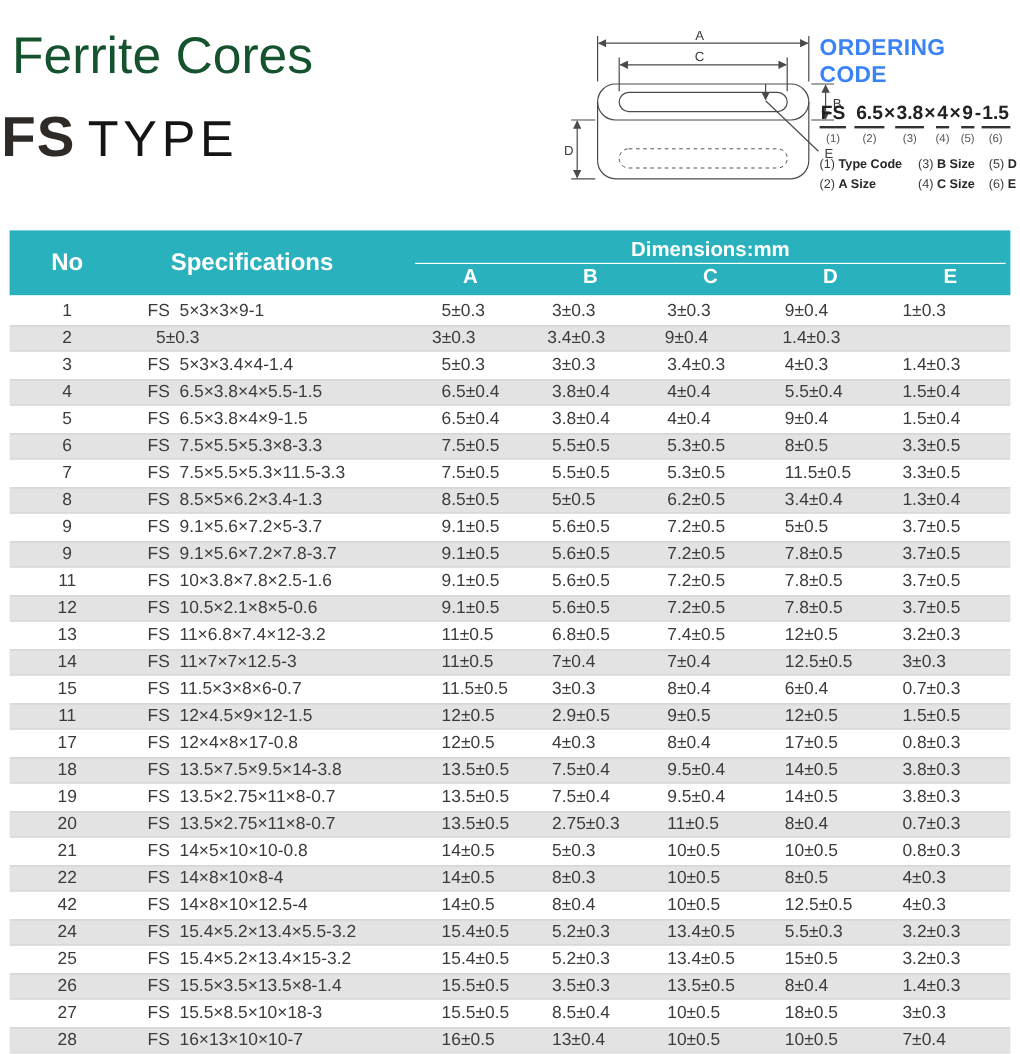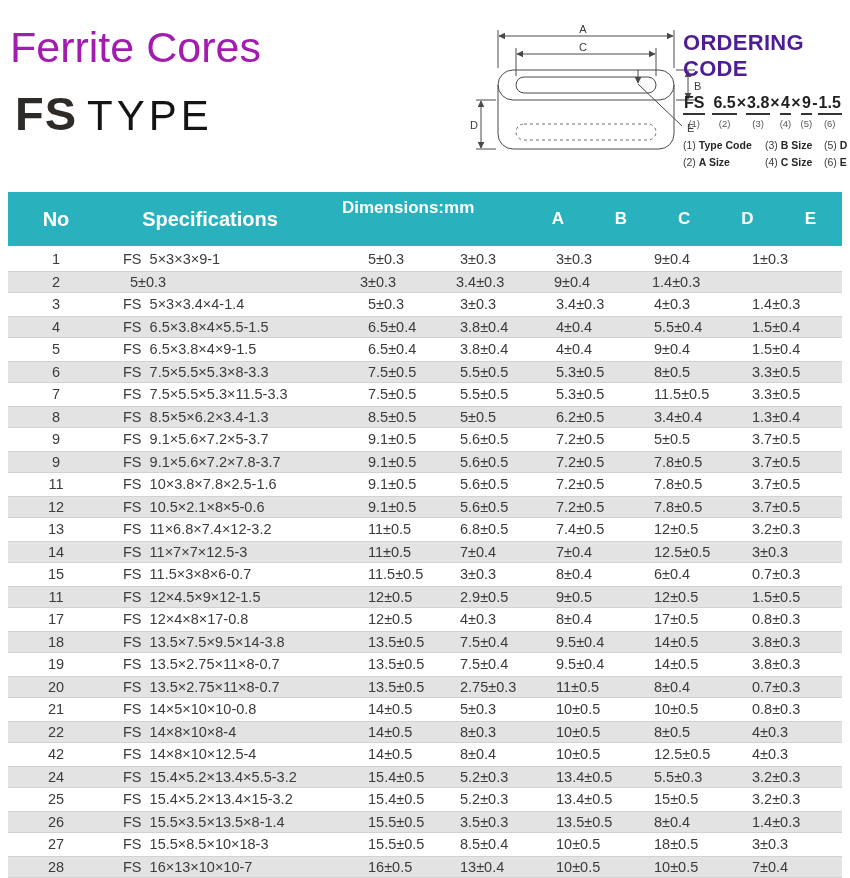--- a/index.html
+++ b/index.html
@@ -4,47 +4,47 @@
 <style>
   :root{ --teal:#29b2bd; --stripe:#e3e3e3; }
   *{box-sizing:border-box;}
   html,body{margin:0;padding:0;}
   body{
     width:850px;height:878px;background:#ffffff;position:relative;overflow:hidden;
     font-family:"Liberation Sans", sans-serif;
   }
   
   .top{position:relative;height:176px;}
-  .title-main{position:absolute;left:10px;top:24px;font-size:43px;line-height:46px;color:#a21caf;font-weight:400;letter-spacing:0;}
-  .title-type{position:absolute;left:15px;top:86px;font-size:42px;color:#141414;white-space:nowrap;}
+  .title-main{position:absolute;left:10px;top:24px;font-size:43px;line-height:46px;color:#14532d;font-weight:400;letter-spacing:0;}
+  .title-type{position:absolute;left:1px;top:86px;font-size:42px;color:#141414;white-space:nowrap;}
   .title-type .fs{font-weight:800;font-size:47px;color:#2e2a27;letter-spacing:1px;}
   .title-type .type{font-weight:400;letter-spacing:4px;margin-left:10px;}
   
   .diagram{position:absolute;left:468px;top:22px;width:236px;height:146px;}
   .diagram svg{display:block;}
   .dim-text{font-size:11px;fill:#3a3a3a;font-family:"Liberation Sans",sans-serif;}
   
   .ordering{position:absolute;left:683px;top:30px;width:162px;}
-  .oc-title{font-size:22px;font-weight:700;color:#4c1d95;letter-spacing:.3px;}
+  .oc-title{font-size:19px;font-weight:700;color:#3b82f6;letter-spacing:.3px;}
   .code-line{display:flex;align-items:flex-start;margin-top:11px;}
   .code-line > .code-seg:first-child{margin-right:7px;}
   .code-seg{display:inline-flex;flex-direction:column;align-items:center;}
   .code-text{font-size:16px;font-weight:700;color:#222;line-height:20px;border-bottom:2px solid #333;padding:0 1px;}
   .code-sep{font-size:16px;font-weight:700;color:#222;line-height:20px;}
   .code-tag{font-size:9.5px;color:#555;margin-top:3px;}
   .legend{margin-top:10px;display:grid;grid-template-columns:80px 57px 1fr;column-gap:2px;row-gap:5px;}
   .lg-item{display:flex;gap:3px;font-size:10.5px;white-space:nowrap;align-items:baseline;}
   .lg-tag{color:#3a3a3a;font-weight:400;}
   .lg-label{color:#272727;font-weight:700;text-align:center;}
   
   .table{margin:16px 8px;width:834px;}
   .thead{display:grid;grid-template-columns:96px 238px 1fr;height:54px;background:var(--teal);color:#fff;}
   .th-no{display:flex;align-items:center;justify-content:center;font-size:20px;font-weight:600;}
   .th-spec{display:flex;align-items:center;justify-content:center;font-size:20px;font-weight:600;padding-right:26px;}
-  .th-dims{display:flex;flex-direction:row;padding:5px 0 5px;gap:22px;}
+  .th-dims{display:flex;flex-direction:column;padding:5px 0 5px;}
   .dims-title{text-align:center;font-size:17px;font-weight:700;line-height:21px;}
   .dims-line{height:1px;background:#ffffff;margin:1px 4px 0;}
   .dims-cols{flex:1;display:grid;grid-template-columns:repeat(5,1fr);align-items:center;}
   .dim-col{text-align:center;font-size:17px;font-weight:700;}
   .tbody{margin-top:2px;border-bottom:2px solid #8f8f8f;}
   .tr{display:grid;grid-template-columns:96px 238px repeat(5,100px);height:22.5px;align-items:center;
       font-size:14.5px;color:#3b3b3b;}
   .tr.alt{background:var(--stripe);box-shadow:inset 0 1px 0 #d2d2d2, inset 0 -1px 0 #d2d2d2;}
   .td{overflow:hidden;white-space:nowrap;}
   .c0{text-align:center;}

